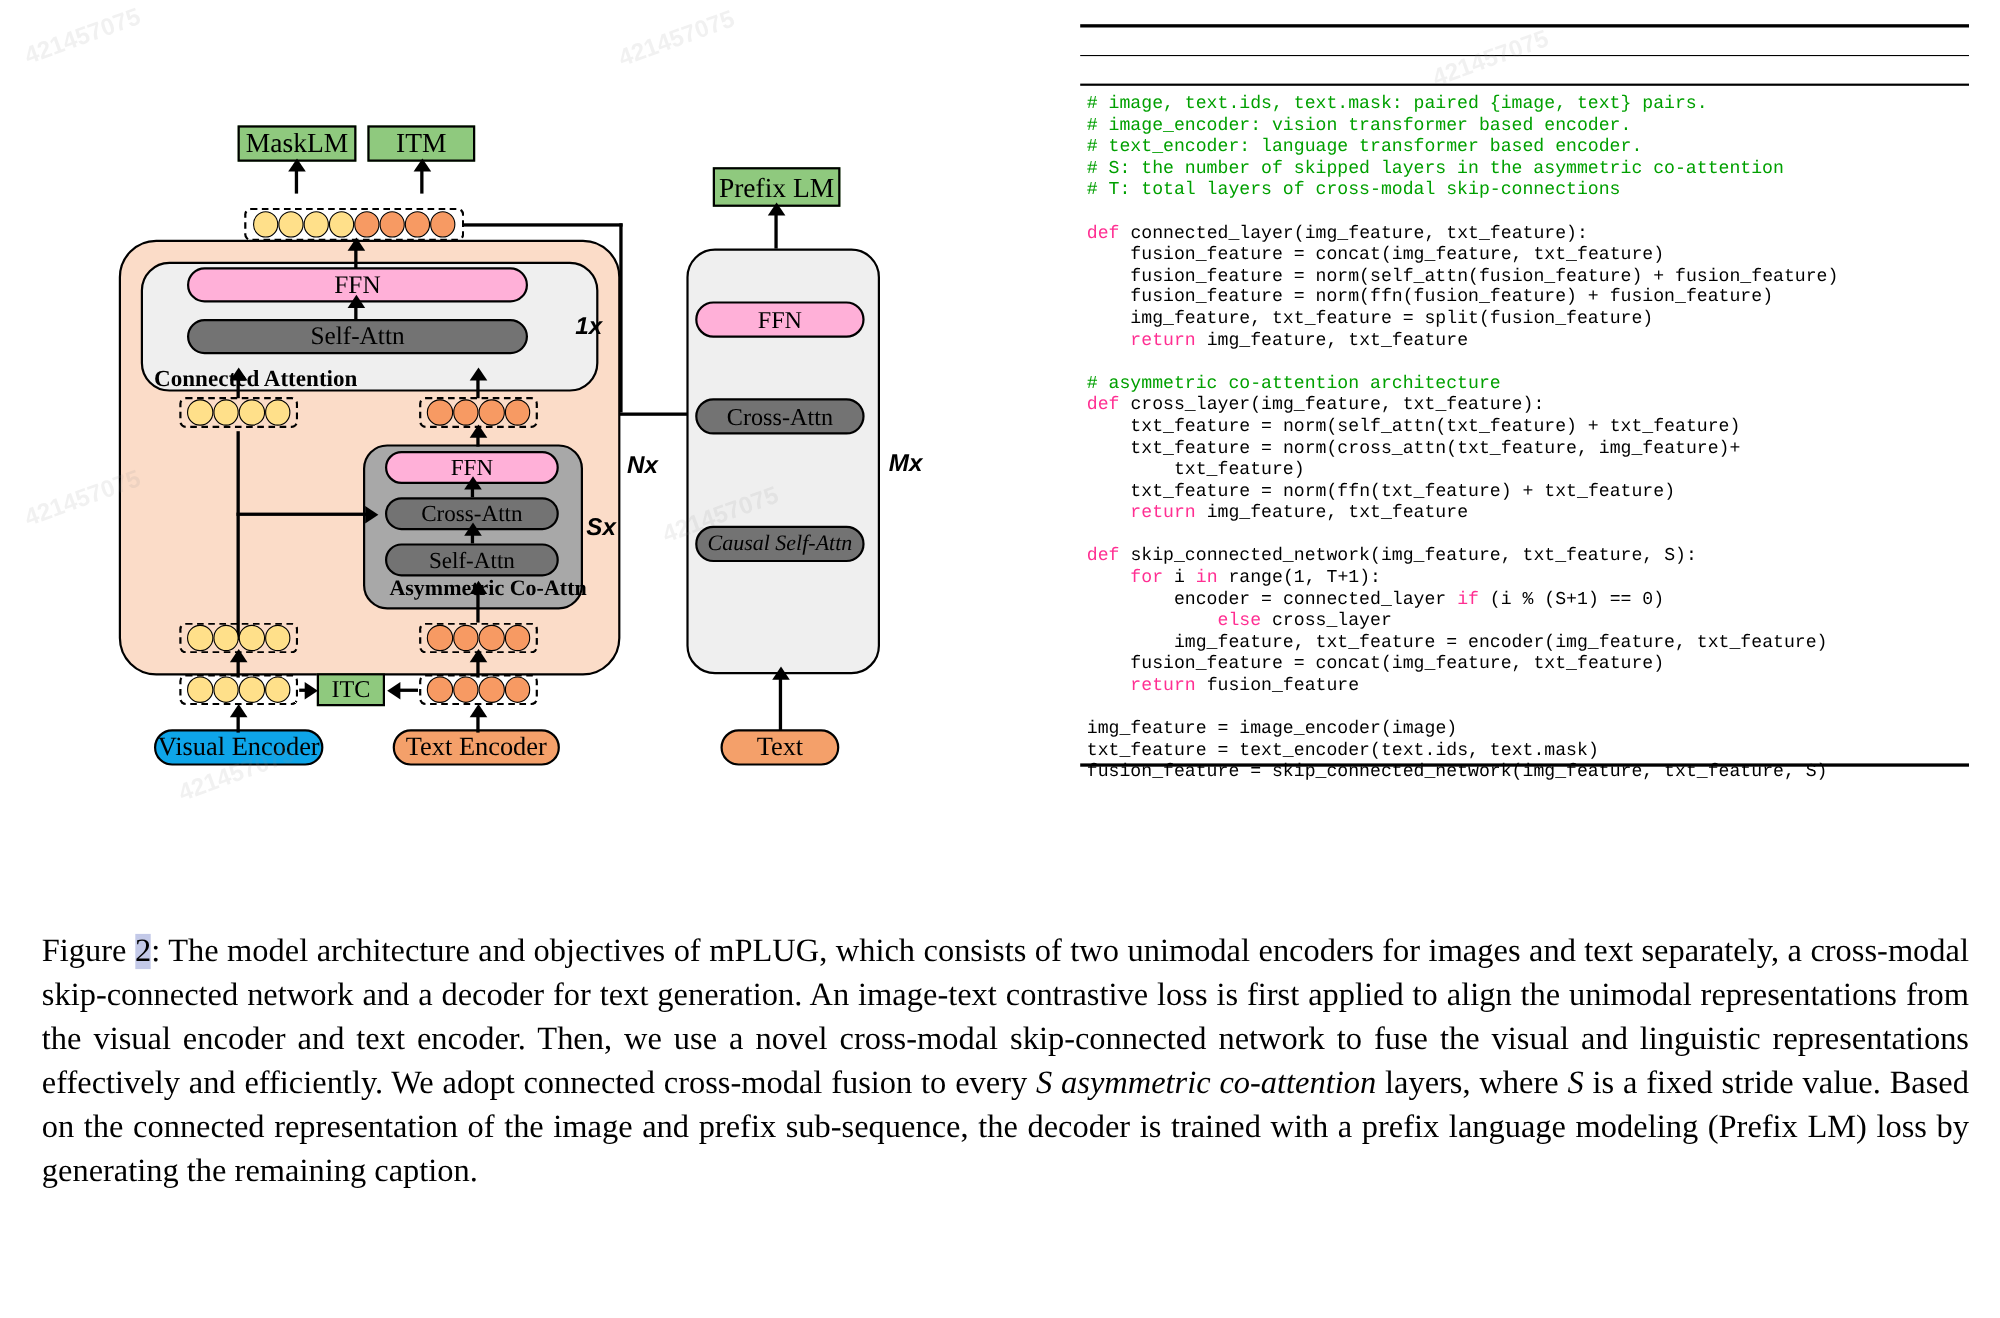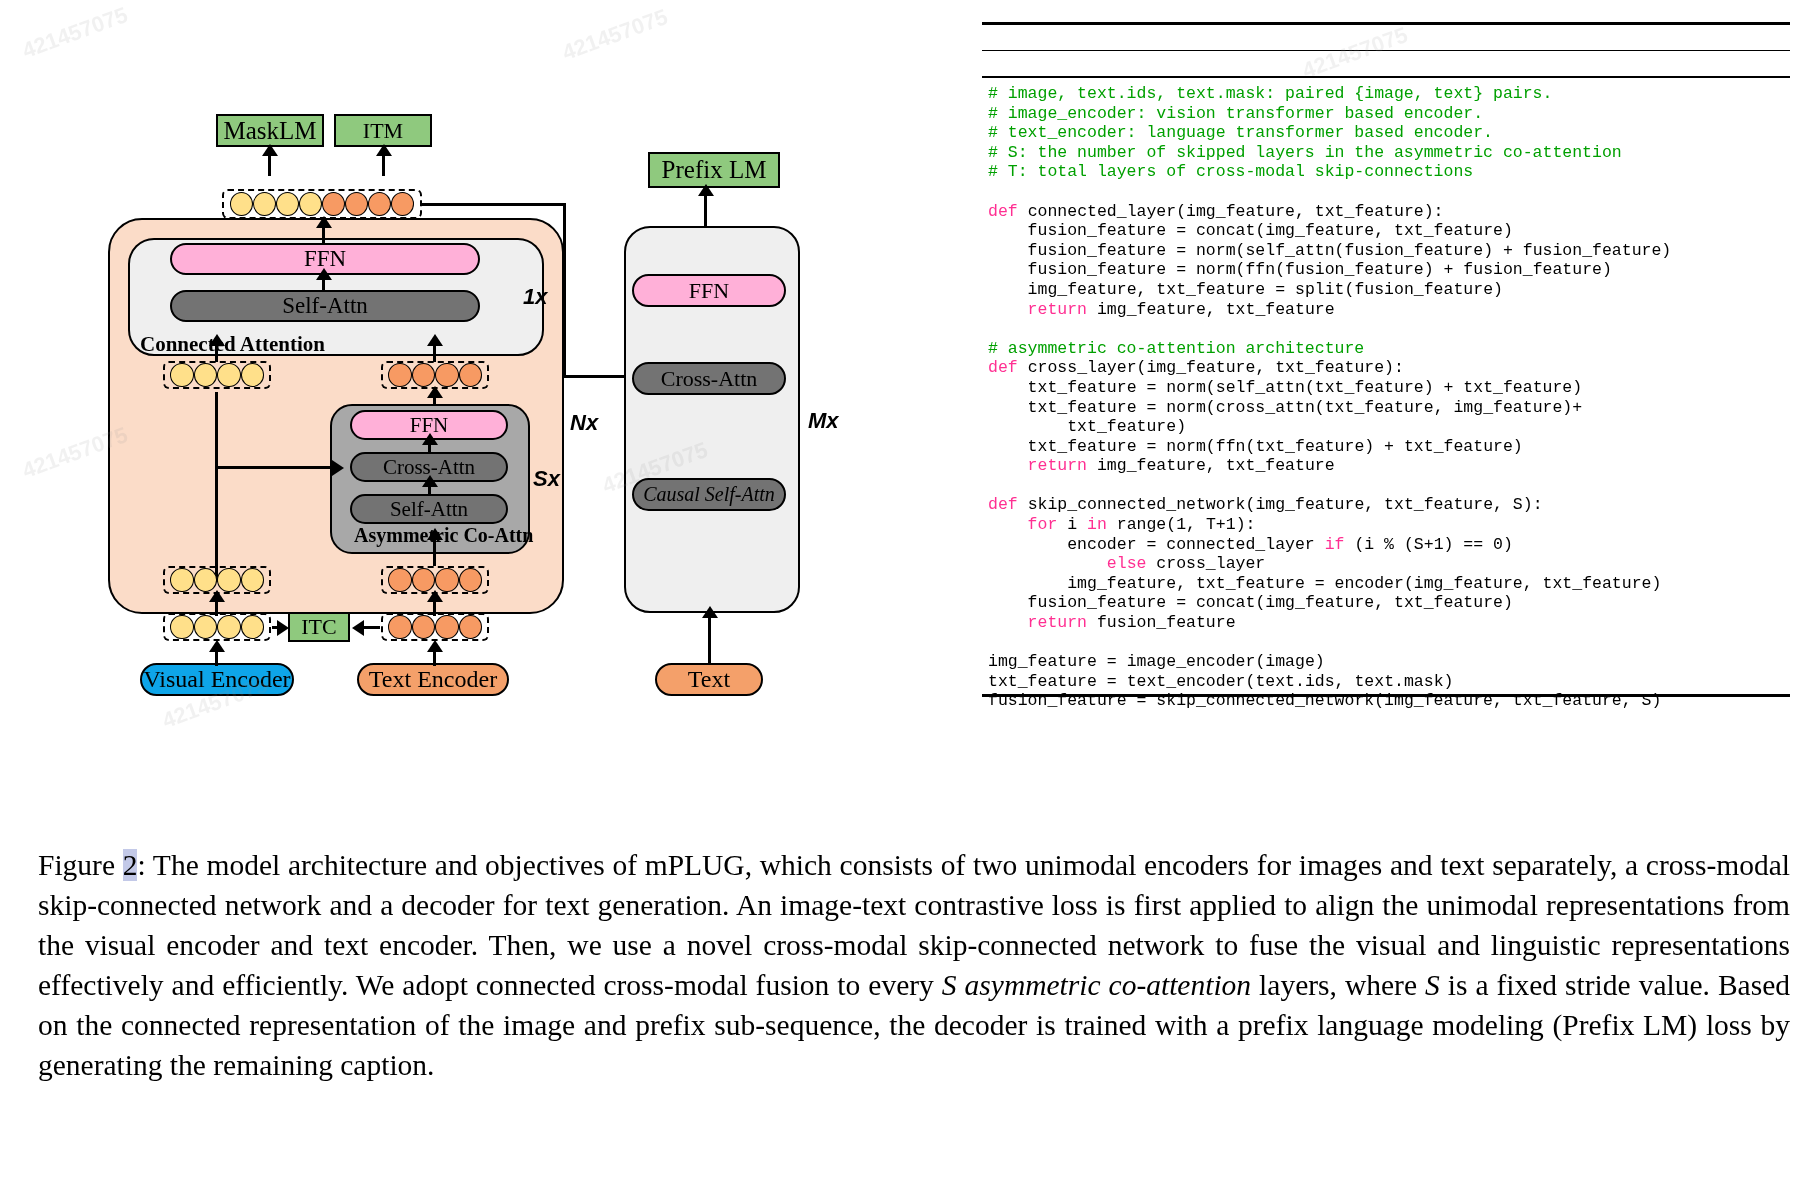--- a/index.html
+++ b/index.html
@@ -16,21 +16,21 @@
   .node{
     position:absolute;box-sizing:border-box;
     display:flex;align-items:center;justify-content:center;
     border:2px solid #000;color:#000;
     font-family:"Liberation Serif", serif;
     white-space:nowrap;
   }
   .rect{border-radius:0;}
   .pill{border-radius:999px;}
 
-  .green{background:#8fc97e;}
+  .green{background:#8fc97e;align-items:flex-end;}
   .pink{background:#ffb0d8;}
   .blue{background:#737373;}
   .yellow{background:#0ea5e9;}
   .orange{background:#f4a06a;}
 
   
   .peach{
     position:absolute;background:#fbdcc8;border:2px solid #000;border-radius:34px;
   }
   .graycard{
@@ -154,24 +154,24 @@
     <div class="arrowup" style="left:422px;top:433px;"></div>
     <div class="vline" style="left:428px;top:483px;height:11px;"></div>
     <div class="arrowup" style="left:422px;top:475px;"></div>
 
     <div class="boxlabel" style="left:354px;top:524px;font-size:20px;">Asymmetric Co-Attn</div>
     <div class="multlabel" style="left:533px;top:466px;">Sx</div>
 
     <div class="node rect green" style="left:216px;top:114px;width:108px;height:33px;font-size:25px;">
       <span>MaskLM</span>
     </div>
-    <div class="node rect green" style="left:334px;top:114px;width:98px;height:33px;font-size:22px;">
+    <div class="node rect green" style="left:334px;top:114px;width:98px;height:33px;font-size:25px;">
       <span>ITM</span>
     </div>
-    <div class="node rect green" style="left:648px;top:152px;width:132px;height:36px;font-size:25px;">
+    <div class="node rect green" style="left:648px;top:152px;width:116px;height:36px;font-size:25px;">
       <span>Prefix LM</span>
     </div>
 
     <div class="vline" style="left:268px;top:150px;height:26px;"></div>
     <div class="arrowup" style="left:262px;top:144px;"></div>
     <div class="vline" style="left:382px;top:150px;height:26px;"></div>
     <div class="arrowup" style="left:376px;top:144px;"></div>
     <div class="vline" style="left:704px;top:190px;height:36px;"></div>
     <div class="arrowup" style="left:698px;top:184px;"></div>
 

